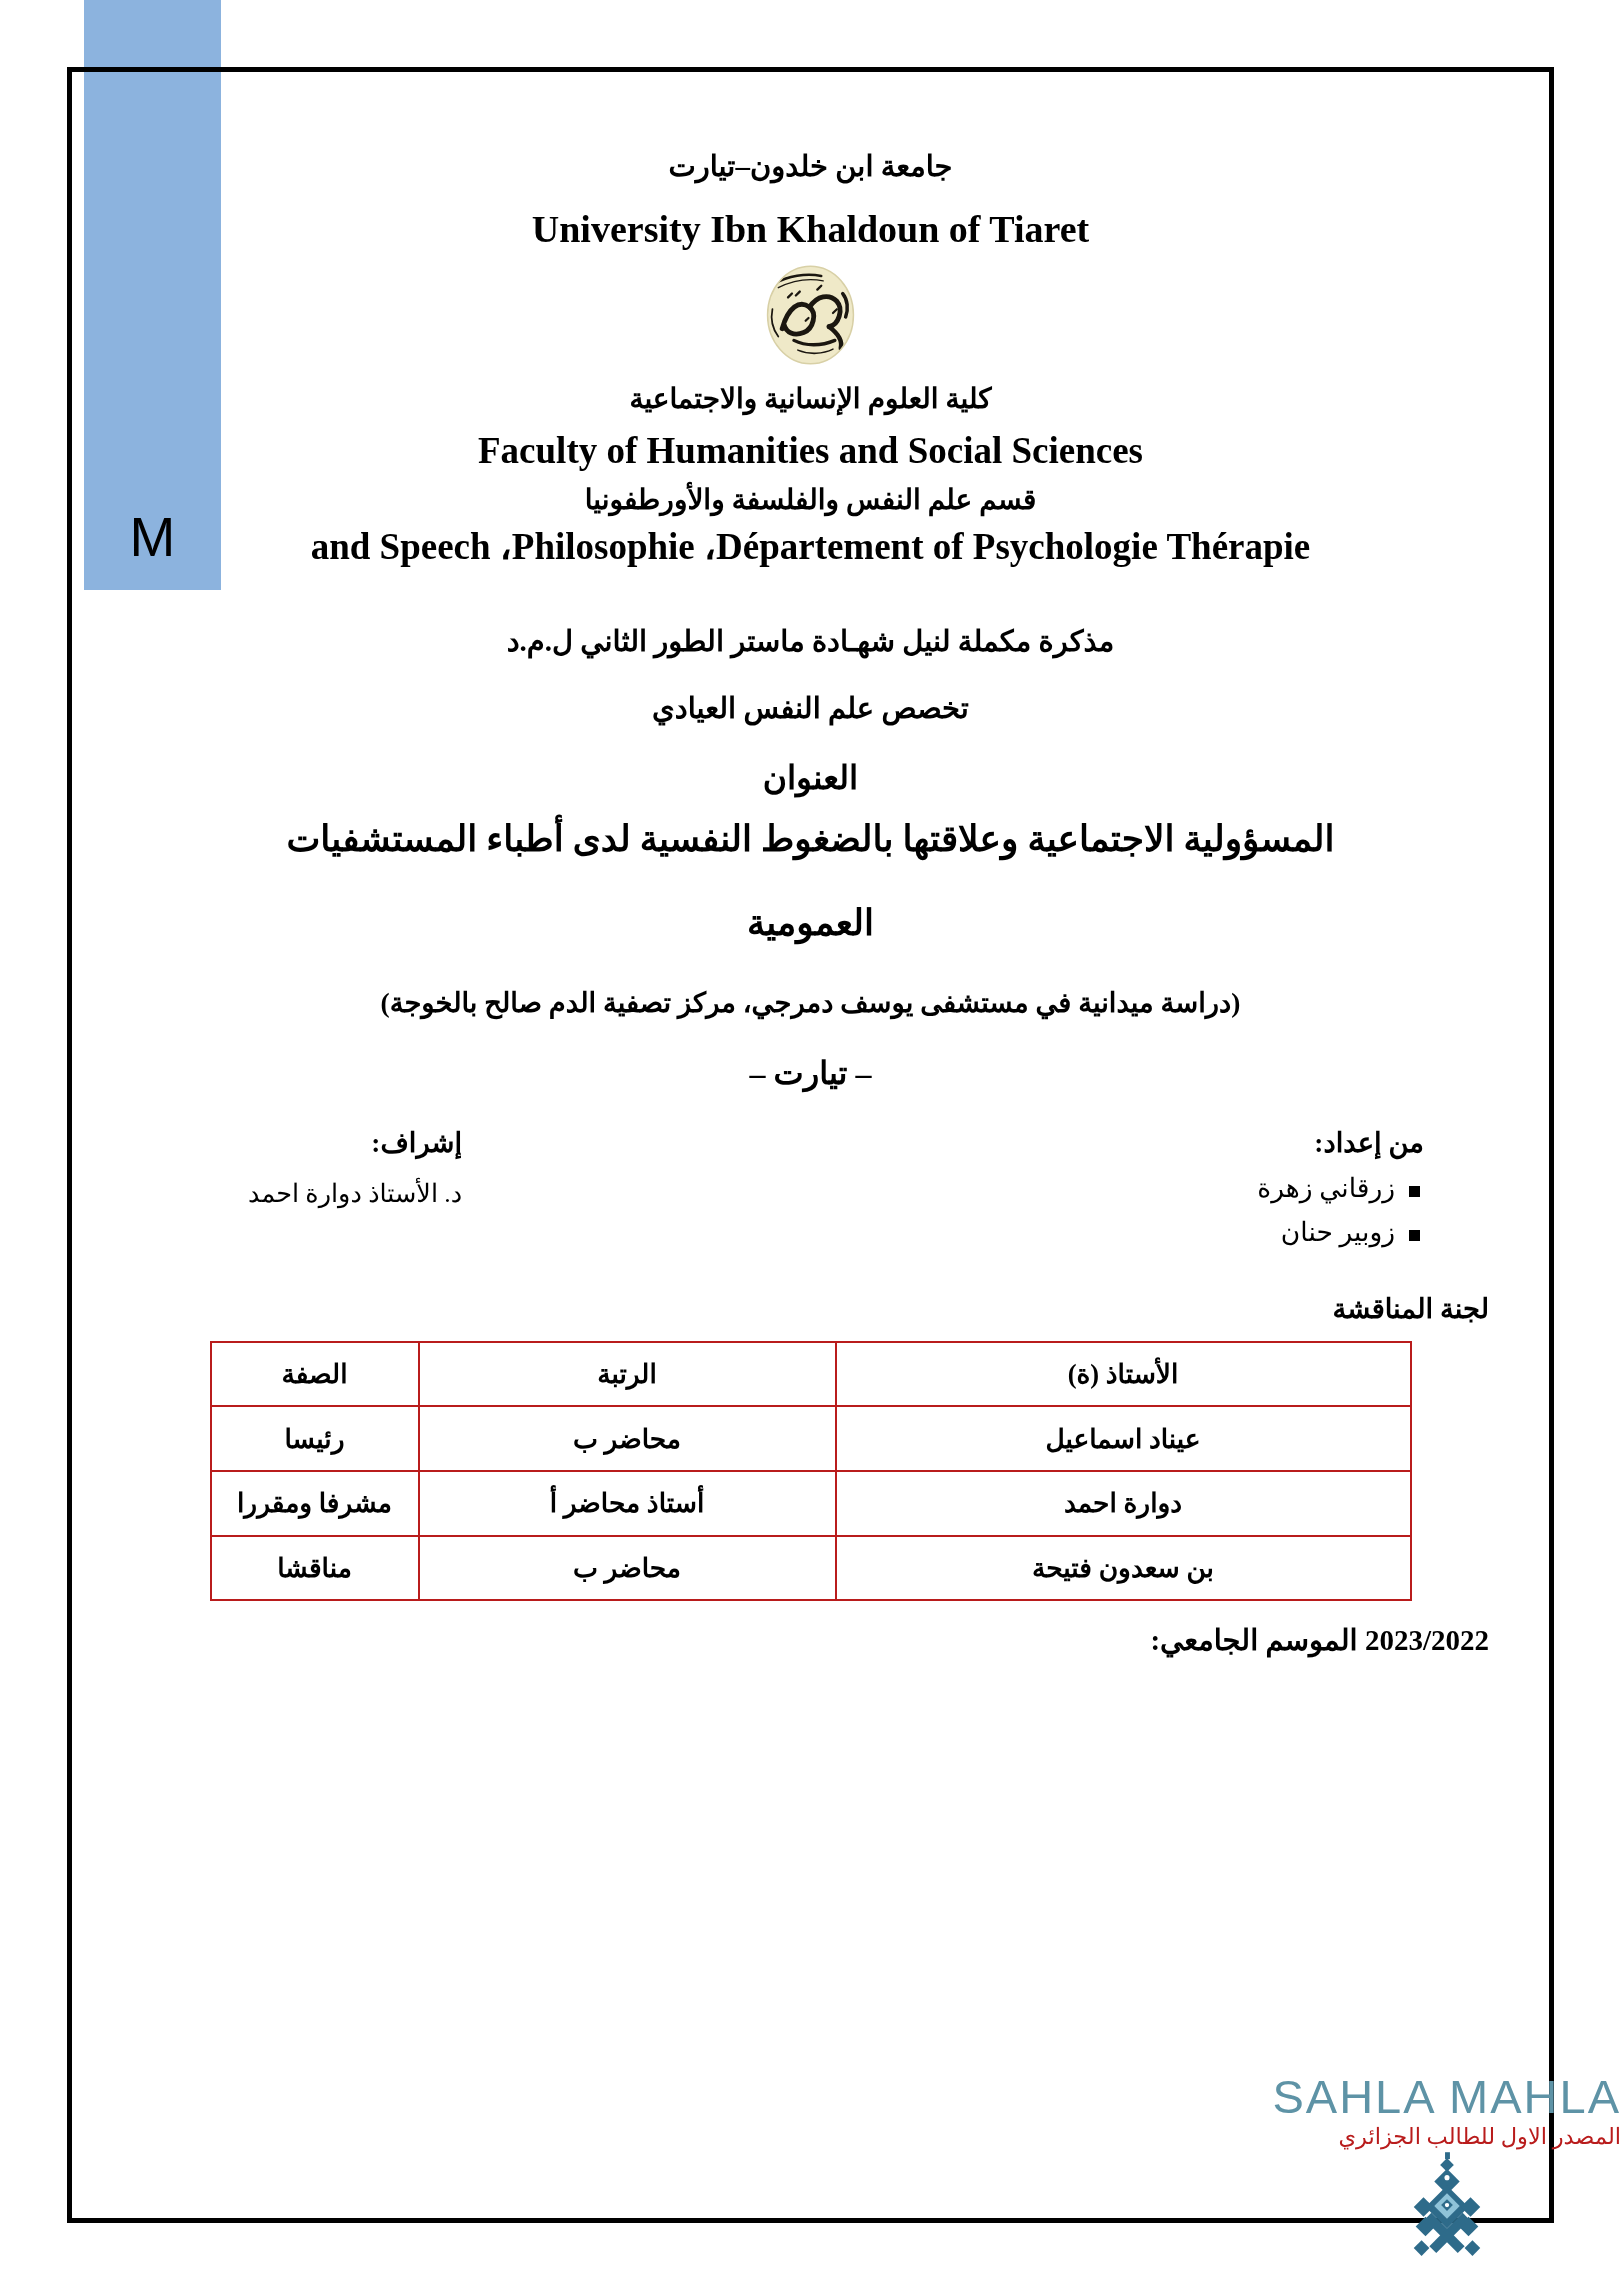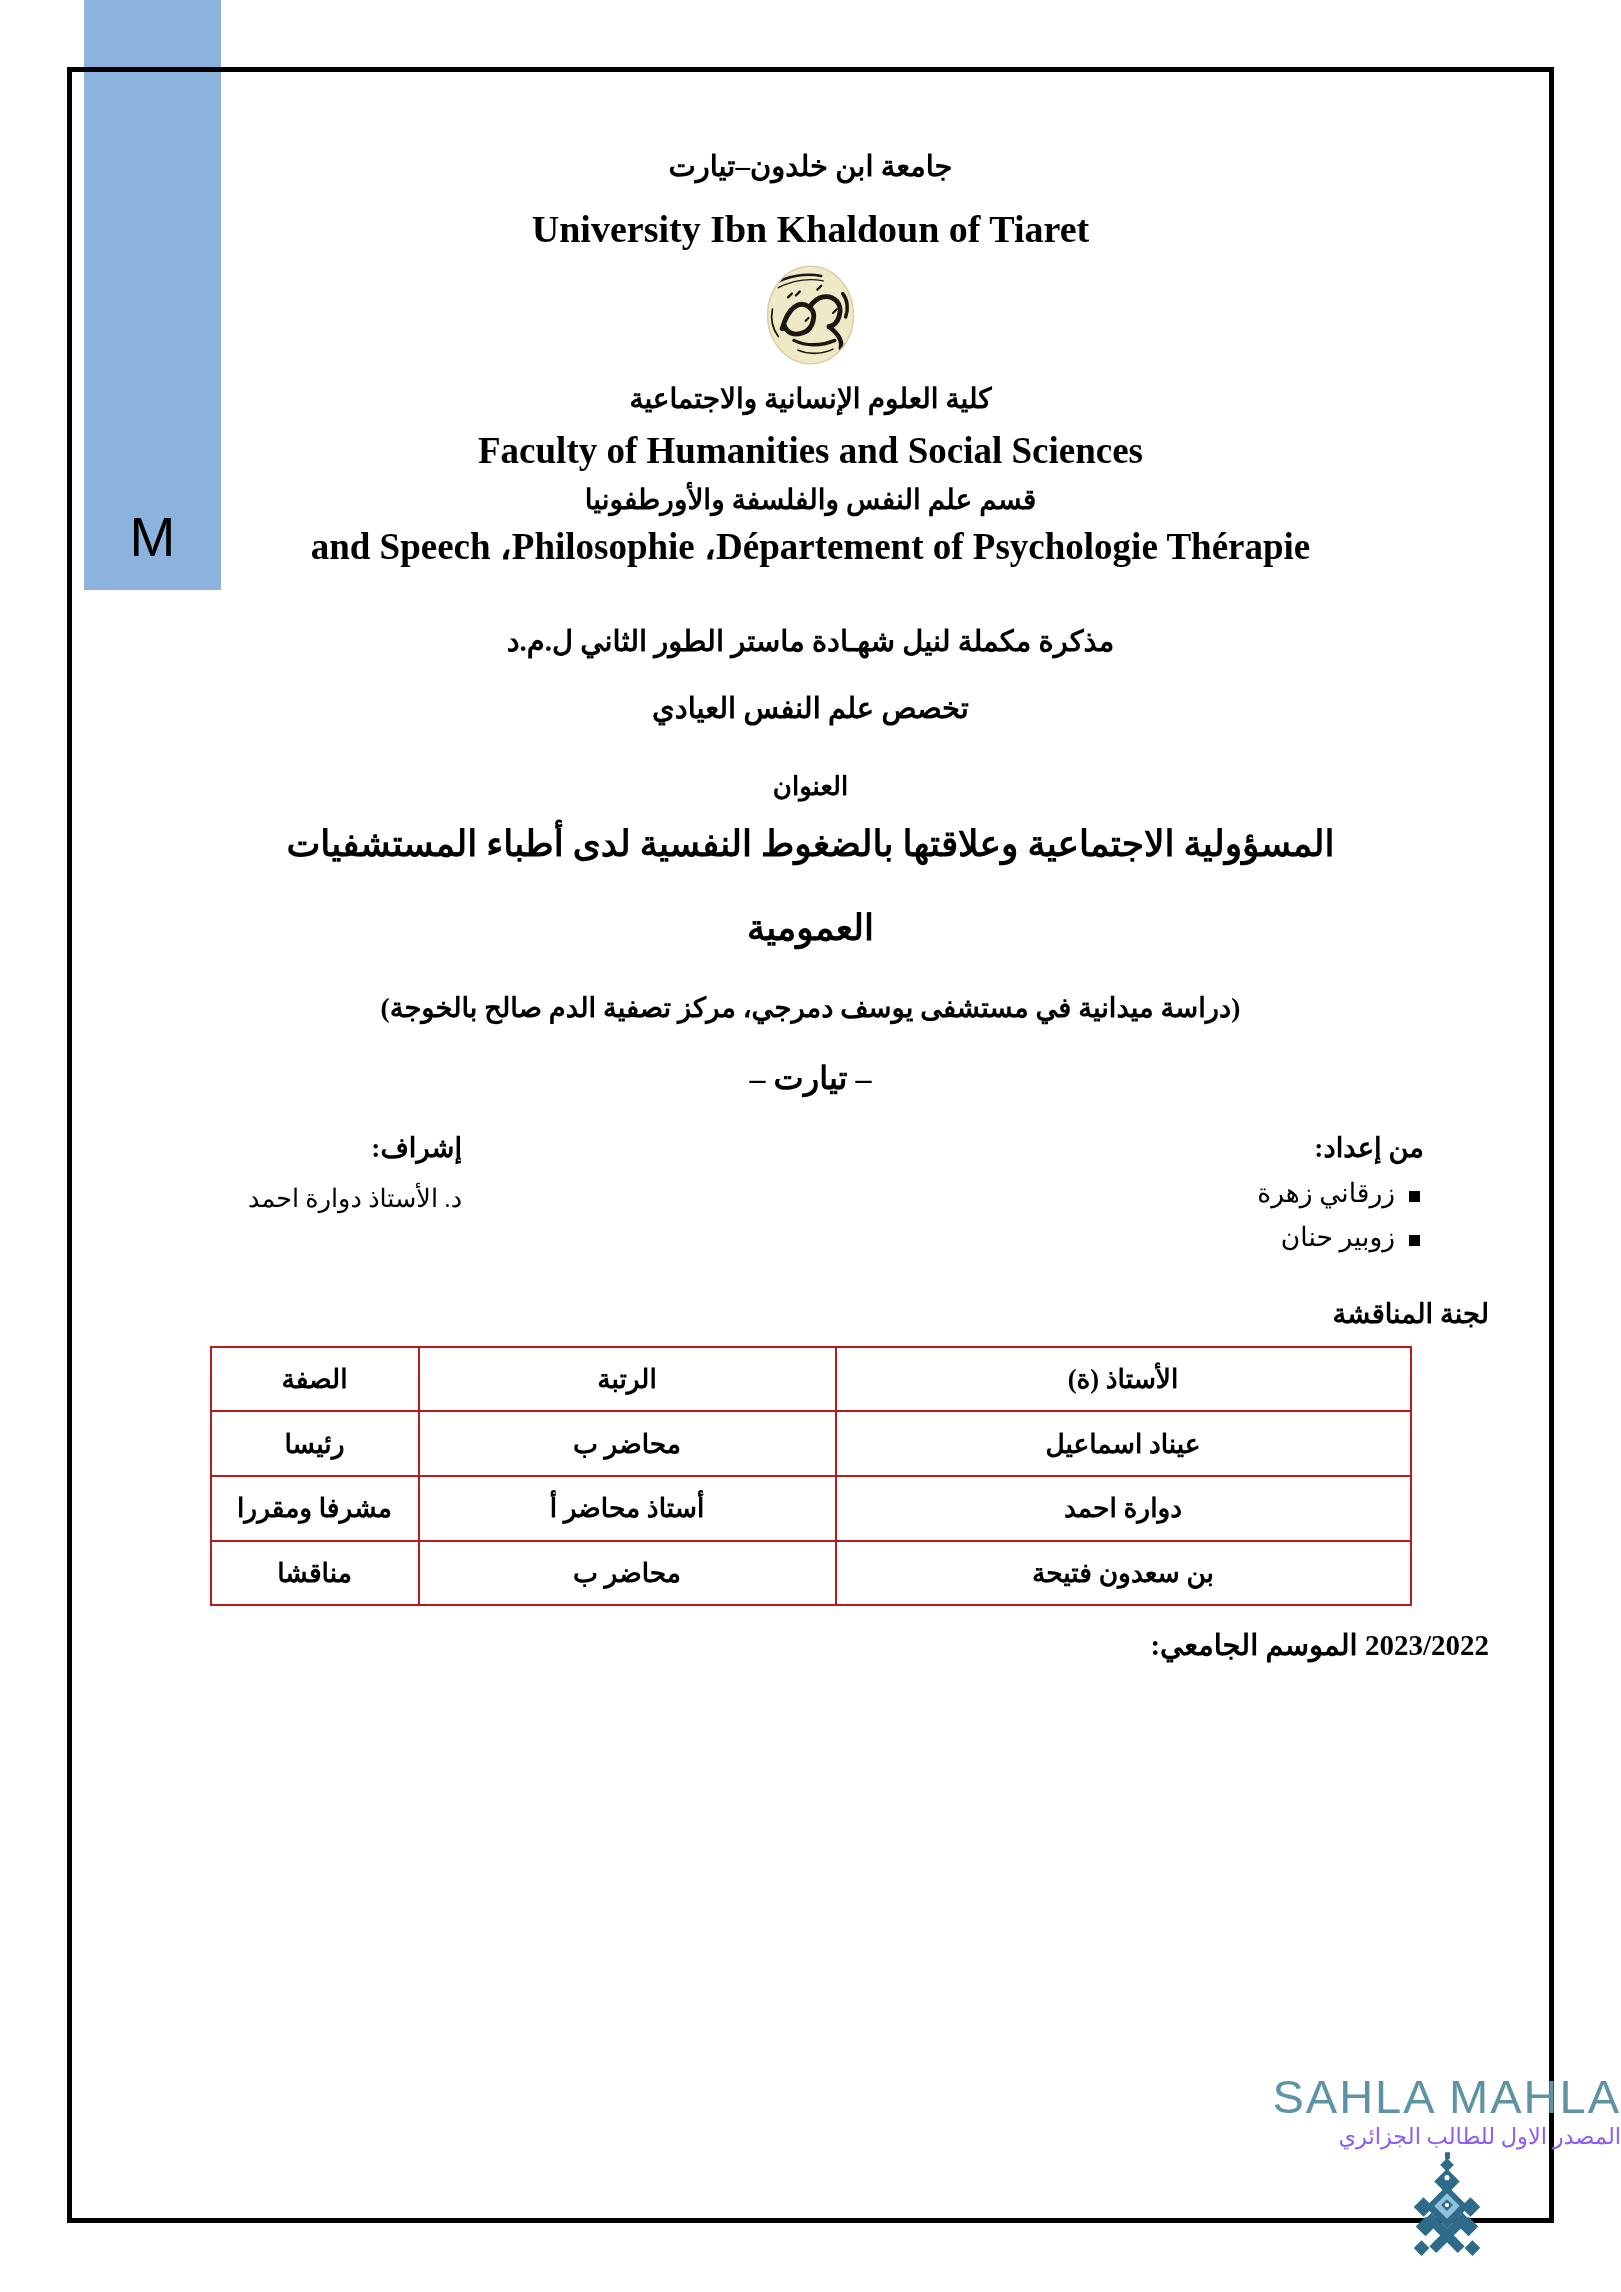--- a/index.html
+++ b/index.html
@@ -130,23 +130,23 @@
     font-size: 29px;
     font-weight: bold;
     margin-top: 55px;
   }
   .spec-line {
     font-size: 29px;
     font-weight: bold;
     margin-top: 33px;
   }
   .onwan {
-    font-size: 26px;
-    font-weight: bold;
-    margin-top: 46px;
+    font-size: 33px;
+    font-weight: bold;
+    margin-top: 33px;
   }
   .thesis-title {
     font-size: 36px;
     font-weight: bold;
     margin-top: 23.5px;
     line-height: 1.0;
     padding: 0 3.9px;
   }
   .thesis-title-2 {
     font-size: 36px;
@@ -268,21 +268,21 @@
   }
   .wm-title {
     font-family: "Liberation Sans", "DejaVu Sans", sans-serif;
     font-size: 47px;
     letter-spacing: 2px;
     color: #5E93A6;
   }
   .wm-sub {
     direction: rtl;
     font-size: 22.5px;
-    color: #8b5cf6;
+    color: #b91c1c;
     margin-top: 5.9px;
     font-family: "Liberation Serif", "DejaVu Serif", serif;
   }
   .wm-mark {
     width: 90px;
     height: 110px;
     display: block;
   }
 </style>
 </head>

